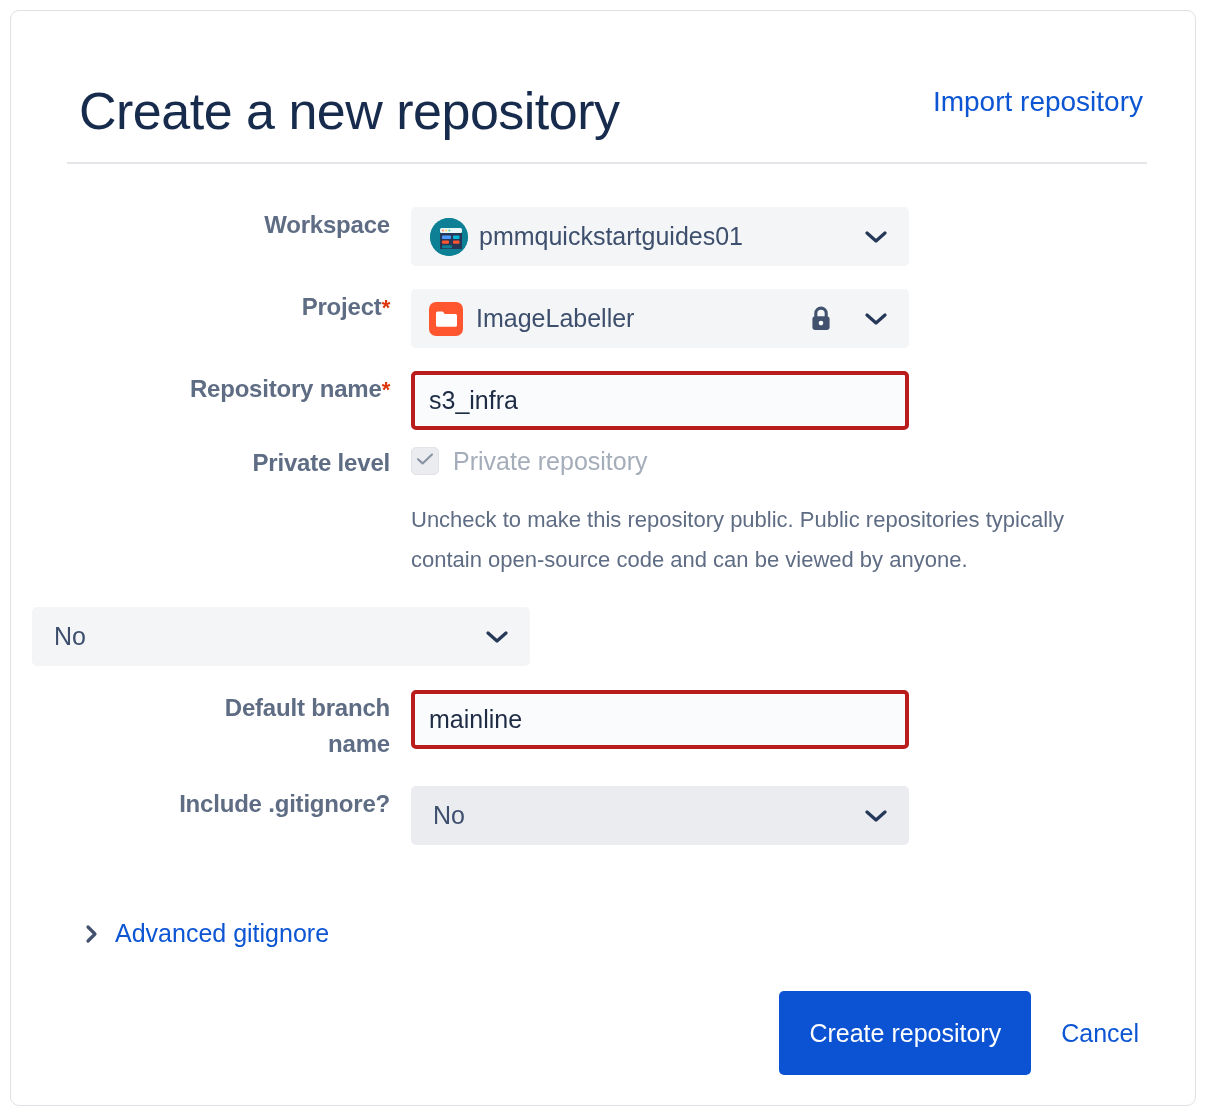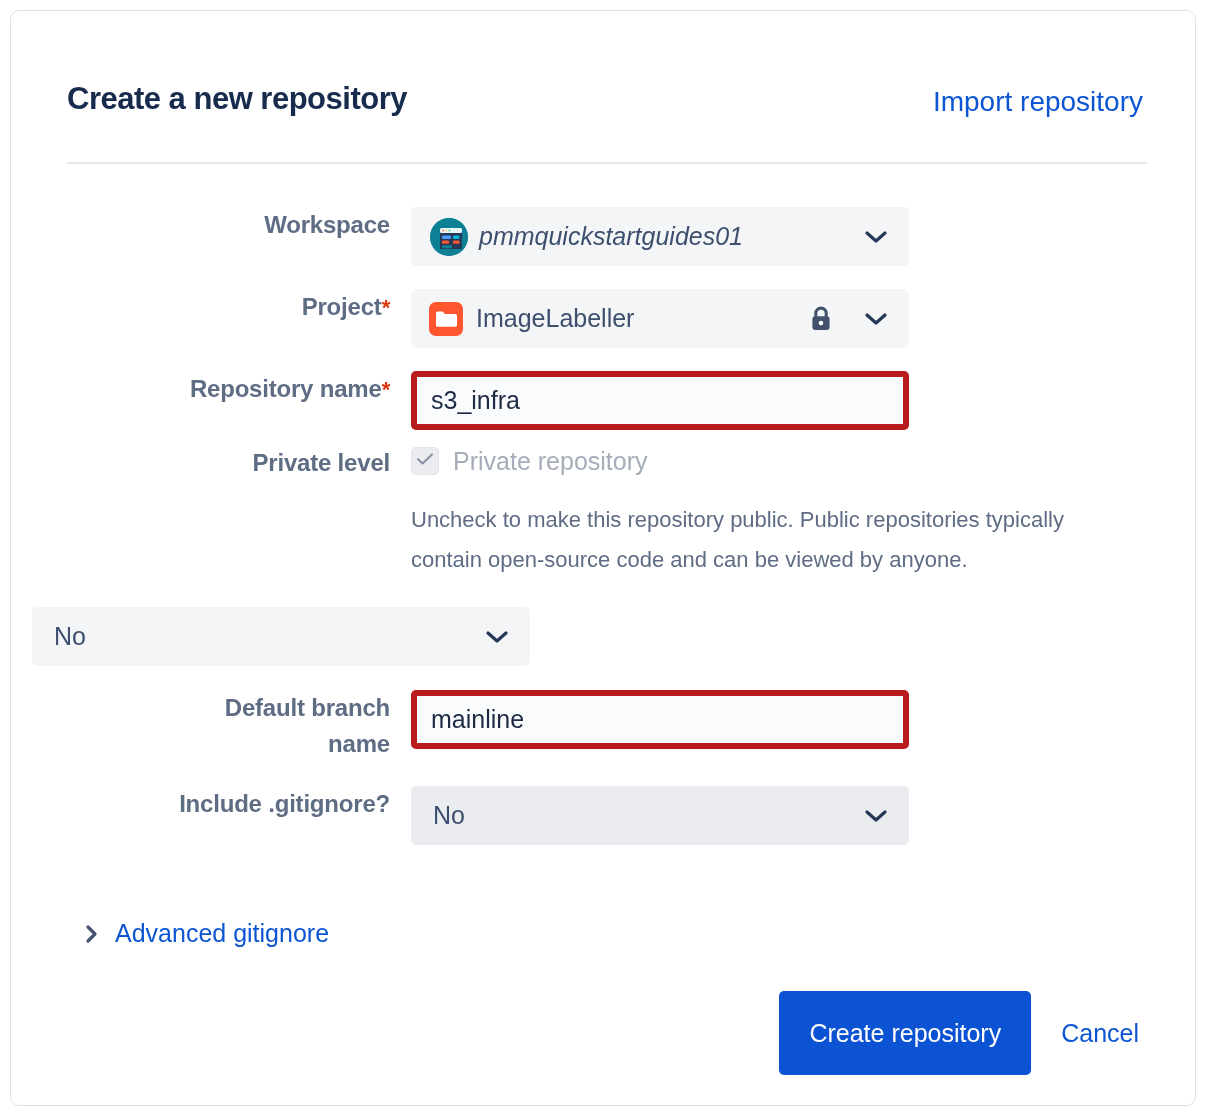--- a/index.html
+++ b/index.html
@@ -22,24 +22,24 @@
 
   
   .header {
     position: absolute;
     left: 56px; top: 62px;
     width: 1078px; height: 92px;
   }
   .page-title {
     position: absolute;
     left: 0; top: 0;
-    margin: 0;
-    font-size: 31px;
+    margin: 12px;
+    font-size: 52px;
     line-height: 52px;
-    font-weight: bold;
+    font-weight: normal;
     letter-spacing: -0.5px;
     color: #172b4d;
     white-space: nowrap;
   }
   .import-link {
     position: absolute;
     right: 2px; top: 14px;
     font-size: 28px;
     line-height: 30px;
     color: #0c55d3;
@@ -112,21 +112,21 @@
     display: block;
   }
   .lock-wrap {
     position: absolute;
     right: 74px; top: 50%;
     transform: translateY(-50%);
     width: 26px; height: 30px;
   }
 
   .w-sel { width: 498px; }
-  .w-sel .sel-text { padding-left: 67px; font-style: italic; }
+  .w-sel .sel-text { padding-left: 67px; }
   .p-sel { width: 498px; }
   .p-sel .sel-text { padding-left: 64px; }
   .small-sel { width: 498px; }
   .small-sel .sel-text { padding-left: 21px; }
 
   
   .ws-avatar {
     position: absolute;
     left: 18px; top: 50%;
     transform: translateY(-50%);
@@ -144,21 +144,21 @@
     background: #ff5630;
     display: flex;
     align-items: center;
     justify-content: center;
   }
 
   
   .text-input {
     width: 498px; height: 59px;
     background: #fafbfc;
-    border: 6px solid #b91c1c;
+    border: 4px solid #b91c1c;
     border-radius: 5px;
     font-family: "Liberation Sans", sans-serif;
     font-size: 25px;
     color: #1d2b45;
     padding: 0 14px;
     outline: none;
   }
   .text-input::placeholder { color: #7a869a; }
 
   

